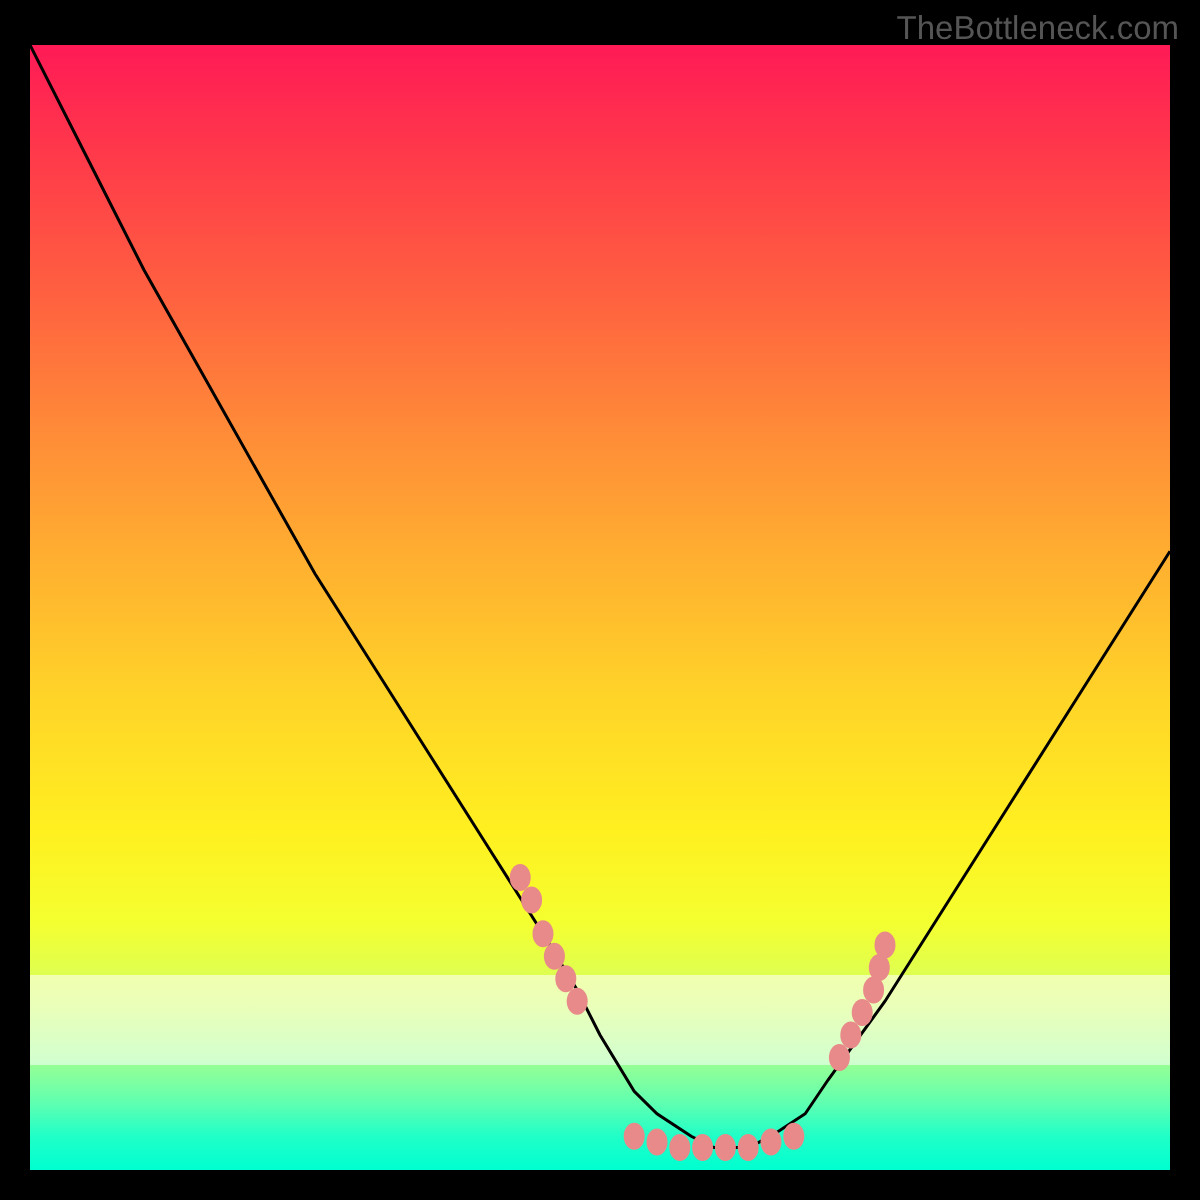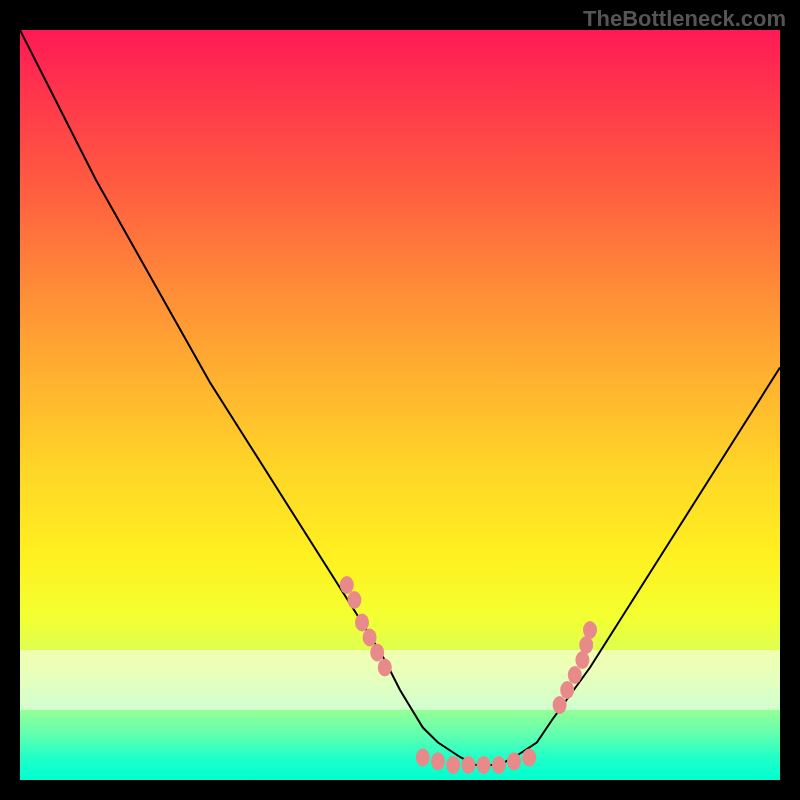--- a/index.html
+++ b/index.html
@@ -9,21 +9,21 @@
     background: #000;
     position: relative;
     font-family: Arial, sans-serif;
   }
   .watermark {
     position: absolute;
     top: 6px;
     right: 14px;
     color: #555;
     font-size: 22px;
-    font-weight: bold;
+    font-weight: normal;
     z-index: 10;
   }
   .plot {
     position: absolute;
     left: 20px;
     top: 30px;
     width: 760px;
     height: 750px;
   }
   .gradient-bg {

